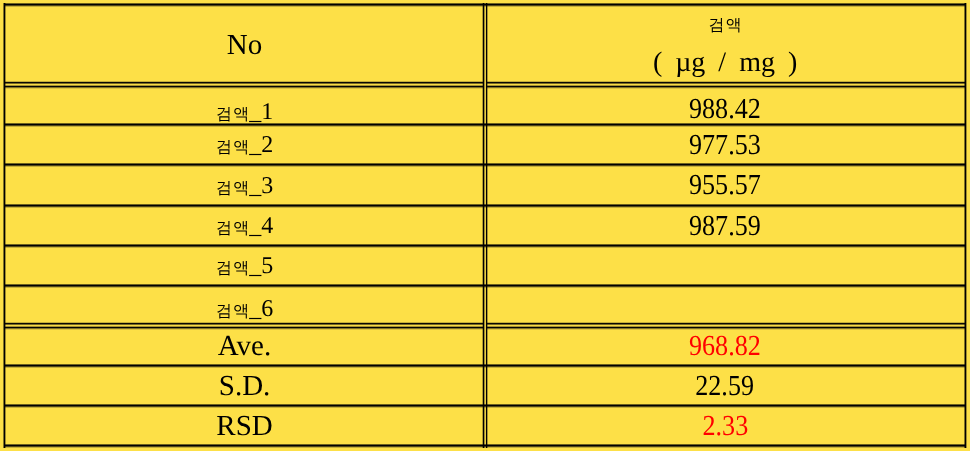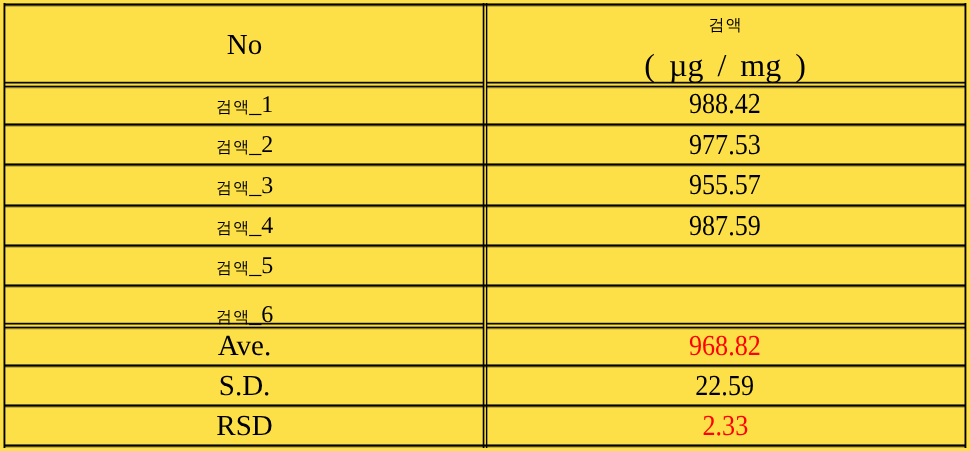--- a/index.html
+++ b/index.html
@@ -101,47 +101,47 @@
     align-items: center;
     justify-content: center;
     text-align: center;
     white-space: pre;
     color: #000000;
   }
   .col-l { left: 5.0px;   width: 479.1px; }
   .col-r { left: 486.2px; width: 477.8px; }
 
   .h-head { top: 5px;     height: 78px; }
-  .h-r1   { top: 85.6px;  height: 38px; }
+  .h-r1   { top: 85.6px;  height: 38px; justify-content: flex-end; }
   .h-r2   { top: 125px;   height: 40px; }
   .h-r3   { top: 165px;   height: 41px; }
   .h-r4   { top: 206px;   height: 40px; justify-content: center; }
   .h-r5   { top: 246px;   height: 40px; }
-  .h-r6   { top: 296px;   height: 38px; }
+  .h-r6   { top: 290px;   height: 38px; }
   .h-s1   { top: 327px;   height: 38px; }
   .h-s2   { top: 366px;   height: 40px; }
   .h-s3   { top: 406px;   height: 40px; }
 
   .txt {
     display: block;
     font-size: 29px;
     line-height: 1;
     transform-origin: center center;
     
     transform: translateZ(0);
   }
   .txt.num  { transform: scaleX(0.90) translateZ(0); }
   .txt.kr   { font-size: 24px; }
   .txt.head-no { margin-top: 2px; }
   .txt.kr .hangul { font-size: 16px; }
 
   
   .cell.header-value { justify-content: flex-start; }
   .txt.kr-head { font-size: 24.5px; margin-top: 6px; }
-  .txt.unit    { font-size: 32px; margin-top: 13px; word-spacing: 6px; }
+  .txt.unit    { font-size: 28px; margin-top: 13px; word-spacing: 6px; }
 
   .hl { color: #ff0000; }
 </style>
 </head>
 <body>
 
 <div class="sheet">
 
   <div class="rule-h r-top"></div>
   <div class="rule-h double r-head seg-l"></div>

